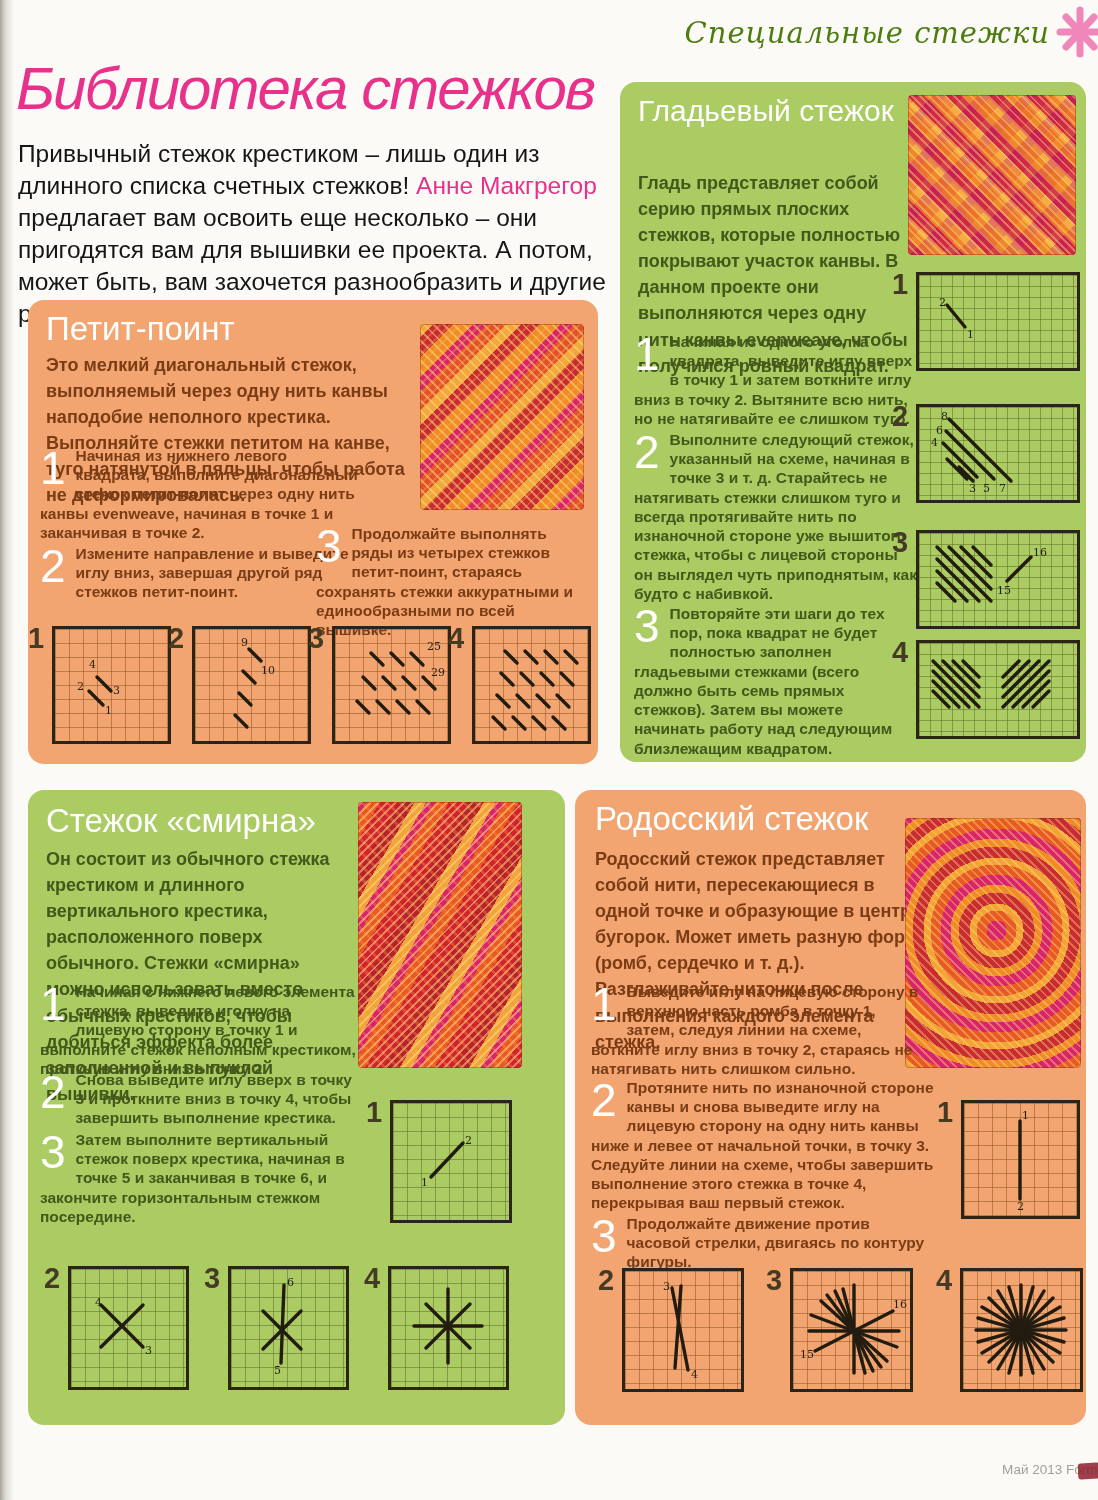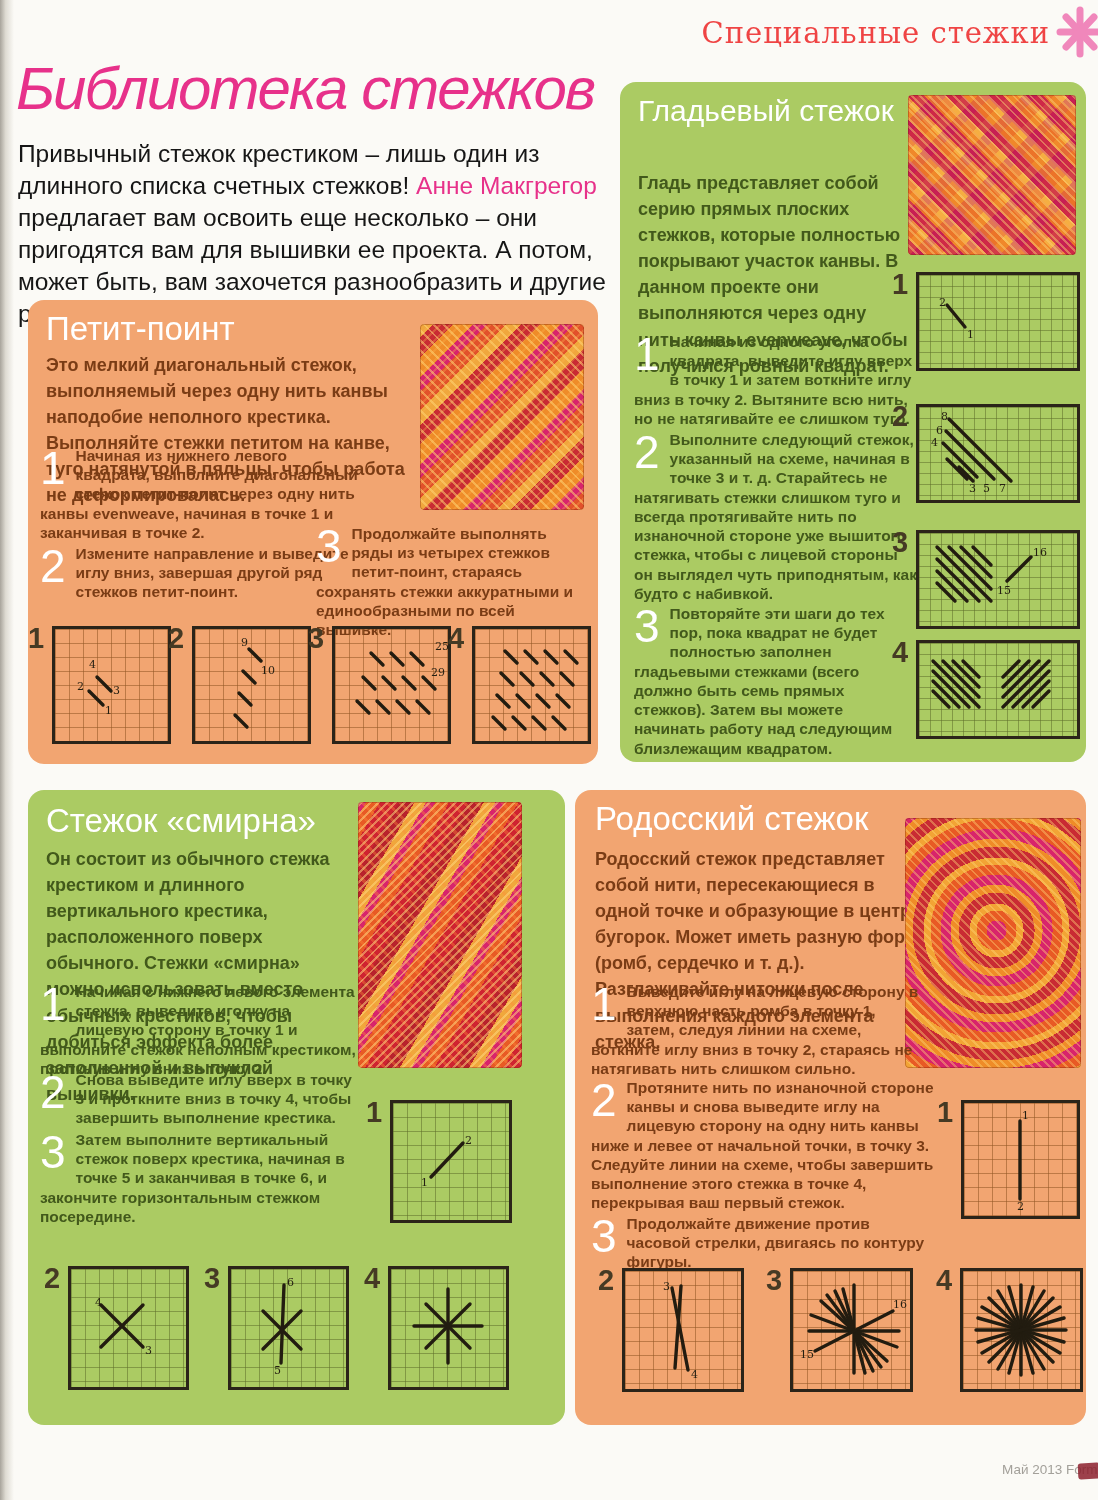--- a/index.html
+++ b/index.html
@@ -3,21 +3,21 @@
 <meta charset="utf-8">
 <style>
   html,body { margin:0; padding:0; }
   body {
     width:1098px; height:1500px; position:relative; overflow:hidden;
     background:#fbfaf6; font-family:"Liberation Sans",sans-serif;
   }
   .edge-left { position:absolute; left:0; top:0; width:14px; height:100%;
     background:linear-gradient(90deg,#a8a49b,#dedbd2 40%,rgba(251,250,246,0)); z-index:5; }
   .section-label { position:absolute; left:520px; top:16px; width:530px; text-align:right;
-    font-family:"DejaVu Serif",serif; font-size:29px; color:#ef4444; letter-spacing:1px; }
+    font-family:"DejaVu Serif",serif; font-style:italic; font-size:29px; color:#4d7c0f; letter-spacing:1px; }
   .flower { position:absolute; left:1054px; top:4px; }
   .main-title { position:absolute; left:16px; top:54px; margin:0; font-style:italic;
     font-size:60px; font-weight:400; color:#e7318a; letter-spacing:-2px; white-space:nowrap; }
   .main-intro { position:absolute; left:18px; top:138px; width:608px; margin:0;
     font-size:24.5px; line-height:1.31; color:#161616; }
   .main-intro .author { color:#e7318a;text-align:right; }
 
   .panel { position:absolute; border-radius:16px; }
   .panel-orange { background:#f2a571; --txt:#7a3c15; --grid:rgba(146,86,35,.55); }
   .panel-green  { background:#abcb63; --txt:#42591b; --grid:rgba(96,110,42,.55); }
@@ -128,21 +128,21 @@
           <line x1="76" y1="24" x2="88" y2="36"></line>
         <line x1="28" y1="48" x2="40" y2="60"></line>
           <line x1="48" y1="48" x2="60" y2="60"></line>
           <line x1="68" y1="48" x2="80" y2="60"></line>
           <line x1="88" y1="48" x2="100" y2="60"></line>
         <line x1="22" y1="72" x2="34" y2="84"></line>
           <line x1="42" y1="72" x2="54" y2="84"></line>
           <line x1="62" y1="72" x2="74" y2="84"></line>
           <line x1="82" y1="72" x2="94" y2="84"></line>
       </svg>
-      <span class="pt" style="left:100px;top:12px">25</span>
+      <span class="pt" style="left:92px;top:12px">25</span>
       <span class="pt" style="left:96px;top:38px">29</span>
     </div>
   </div>
   <div class="dg" style="left:420px;top:326px">
     <span class="dg-num">4</span>
     <div class="dgm" style="width:113px;height:112px">
       <svg viewBox="0 0 113 112">
         <line x1="30" y1="22" x2="42" y2="34"></line>
           <line x1="50" y1="22" x2="62" y2="34"></line>
           <line x1="70" y1="22" x2="82" y2="34"></line>

